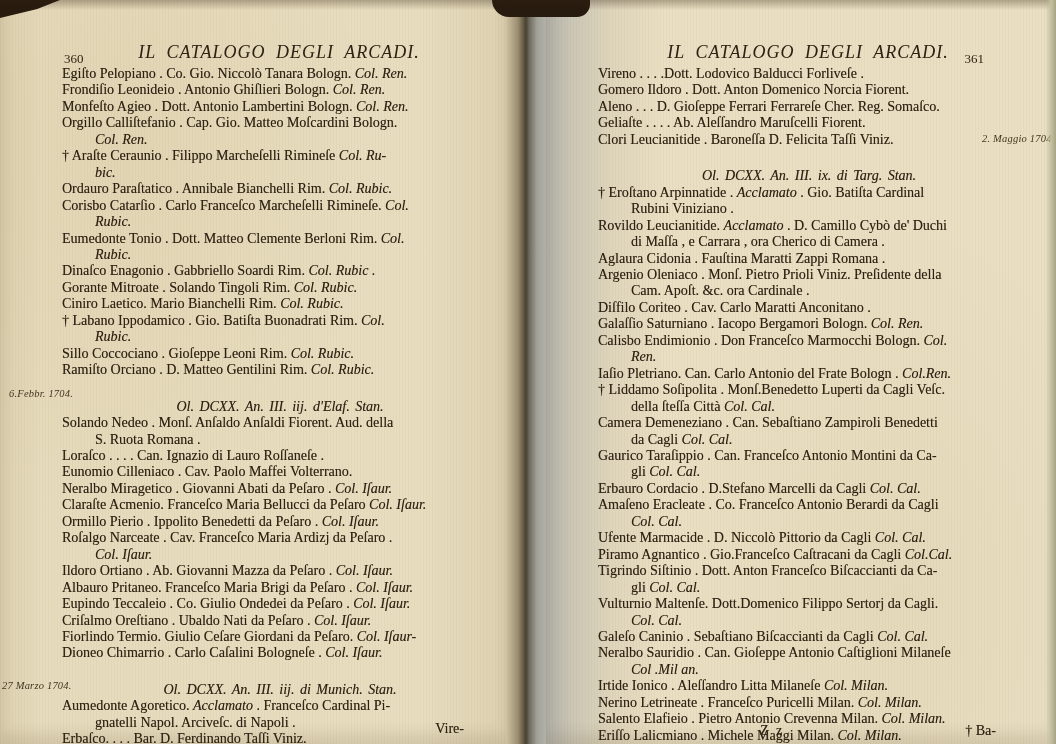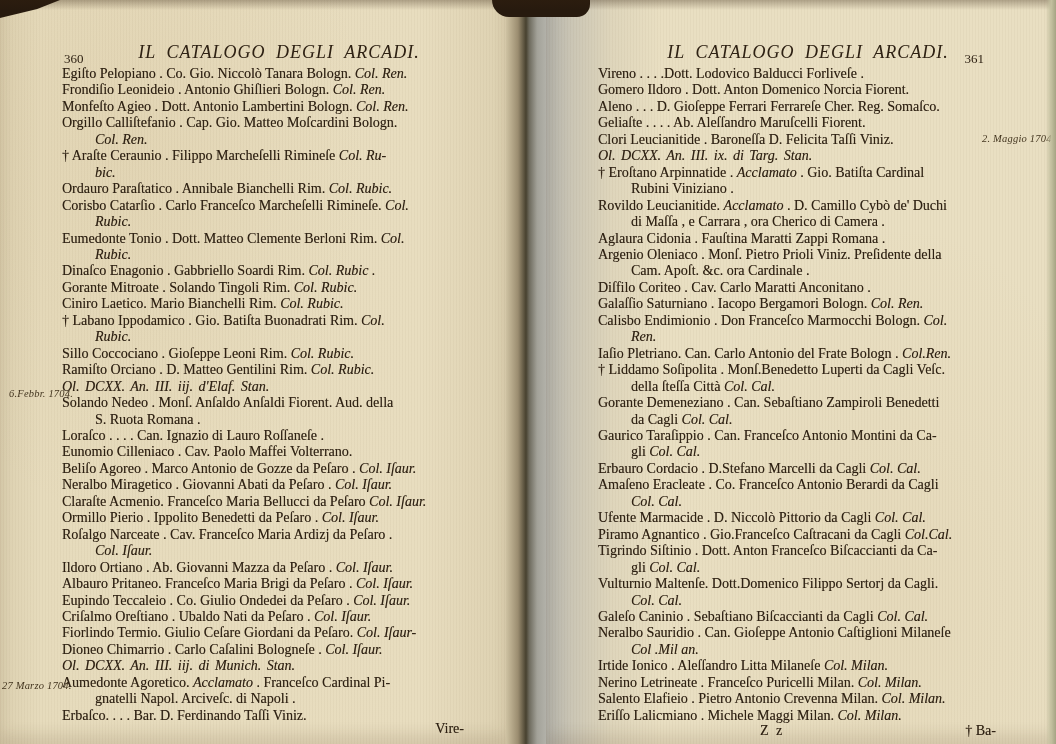--- a/index.html
+++ b/index.html
@@ -47,22 +47,22 @@
   .right-page .header{padding-left:52px;width:420px;text-align:center;}
   .pagenum{font-style:normal;font-size:13px;letter-spacing:0;word-spacing:0;position:absolute;top:9px;}
   .left-page .pagenum{left:64px;}
   .right-page .pagenum{right:34px;}
 
   .entries{font-size:14px;line-height:16.45px;}
   .left-page .entries{margin:0 8px 0 62px;width:436px;}
   .right-page .entries{margin:0 8px 0 52px;width:422px;}
   .entry{padding-left:33px;text-indent:-33px;
     text-shadow:0.2px 0.2px 0 rgba(44,30,16,0.45);}
-  .heading{text-align:left;font-style:italic;padding-left:0;text-indent:0;
-    word-spacing:2px;text-shadow:0.2px 0.2px 0 rgba(44,30,16,0.45);}
+  .heading{text-align:center;font-style:italic;padding-left:0;text-indent:0;
+    word-spacing:2px;text-shadow:0.2px 0.2px 0 rgba(44,30,16,0.45);margin-top:20px;}
   .it{font-style:italic;}
   .dagger{display:inline;}
 
   .catchword{position:absolute;font-size:14px;
     text-shadow:0.2px 0.2px 0 rgba(44,30,16,0.45);}
   .left-page .catchword{right:42px;bottom:7px;}
   .right-page .catchword{right:60px;bottom:5px;}
   .sig{position:absolute;left:214px;bottom:5px;font-size:14px;letter-spacing:2px;
     text-shadow:0.2px 0.2px 0 rgba(44,30,16,0.45);}
 
@@ -92,21 +92,20 @@
       <div class="entry"><span>Dinaſco Enagonio .  Gabbriello Soardi Rim. </span><span class="it">Col. Rubic .</span></div>
       <div class="entry"><span>Gorante Mitroate .  Solando Tingoli Rim. </span><span class="it">Col. Rubic.</span></div>
       <div class="entry"><span>Ciniro Laetico. Mario Bianchelli Rim. </span><span class="it">Col. Rubic.</span></div>
       <div class="entry"><span class="dagger">† </span><span>Labano  Ippodamico .  Gio.  Batiſta  Buonadrati  Rim. </span><span class="it">Col.</span><br><span class="it">Rubic.</span></div>
       <div class="entry"><span>Sillo Coccociano .  Gioſeppe Leoni Rim. </span><span class="it">Col. Rubic.</span></div>
       <div class="entry"><span>Ramiſto Orciano .  D. Matteo Gentilini Rim. </span><span class="it">Col. Rubic.</span></div>
       <div class="heading"><span class="it">Ol. DCXX. An. III. iij. d'Elaf. Stan.</span></div>
       <div class="entry"><span>Solando Nedeo .  Monſ.  Anſaldo Anſaldi Fiorent.  Aud.  della</span><br><span>S. Ruota Romana .</span></div>
       <div class="entry"><span>Loraſco .  .  .  . Can. Ignazio di Lauro Roſſaneſe .</span></div>
       <div class="entry"><span>Eunomio Cilleniaco .  Cav. Paolo Maffei Volterrano.</span></div>
-      <div class="entry"><span>Beliſo Agoreo . Marco Antonio de Gozze da Peſaro . </span><span class="it">Col. Iſaur.</span></div>
       <div class="entry"><span>Neralbo Miragetico .  Giovanni Abati da Peſaro . </span><span class="it">Col. Iſaur.</span></div>
       <div class="entry"><span>Claraſte Acmenio. Franceſco Maria Bellucci da Peſaro </span><span class="it">Col. Iſaur.</span></div>
       <div class="entry"><span>Ormillo Pierio .  Ippolito Benedetti da Peſaro .  </span><span class="it">Col. Iſaur.</span></div>
       <div class="entry"><span>Roſalgo Narceate .  Cav. Franceſco Maria Ardizj  da  Peſaro .</span><br><span class="it">Col. Iſaur.</span></div>
       <div class="entry"><span>Ildoro Ortiano .  Ab. Giovanni  Mazza da Peſaro . </span><span class="it">Col. Iſaur.</span></div>
       <div class="entry"><span>Albauro Pritaneo.  Franceſco Maria Brigi da Peſaro . </span><span class="it">Col. Iſaur.</span></div>
       <div class="entry"><span>Eupindo Teccaleio .  Co. Giulio Ondedei da Peſaro . </span><span class="it">Col. Iſaur.</span></div>
       <div class="entry"><span>Criſalmo Oreſtiano .  Ubaldo Nati da Peſaro . </span><span class="it">Col. Iſaur.</span></div>
       <div class="entry"><span>Fiorlindo Termio. Giulio Ceſare Giordani da Peſaro. </span><span class="it">Col. Iſaur-</span></div>
       <div class="entry"><span>Dioneo Chimarrio .  Carlo Caſalini Bologneſe .  </span><span class="it">Col. Iſaur.</span></div>
@@ -133,21 +132,21 @@
       <div class="heading"><span class="it">Ol. DCXX. An. III. ix. di Targ. Stan.</span></div>
       <div class="entry"><span class="dagger">† </span><span>Eroſtano Arpinnatide . </span><span class="it">Acclamato</span><span> .  Gio.  Batiſta  Cardinal</span><br><span>Rubini Viniziano .</span></div>
       <div class="entry"><span>Rovildo Leucianitide. </span><span class="it">Acclamato</span><span> . D. Camillo Cybò  de'  Duchi</span><br><span>di Maſſa ,  e Carrara ,  ora Cherico di Camera .</span></div>
       <div class="entry"><span>Aglaura Cidonia .  Fauſtina Maratti Zappi  Romana .</span></div>
       <div class="entry"><span>Argenio Oleniaco .  Monſ. Pietro Prioli Viniz. Preſidente della</span><br><span>Cam. Apoſt. &amp;c. ora Cardinale .</span></div>
       <div class="entry"><span>Diſfilo Coriteo .  Cav.  Carlo Maratti  Anconitano .</span></div>
       <div class="entry"><span>Galaſſio Saturniano .  Iacopo Bergamori Bologn. </span><span class="it">Col. Ren.</span></div>
       <div class="entry"><span>Calisbo Endimionio .  Don Franceſco  Marmocchi Bologn. </span><span class="it">Col.</span><br><span class="it">Ren.</span></div>
       <div class="entry"><span>Iaſio Pletriano. Can. Carlo Antonio del Frate Bologn . </span><span class="it">Col.Ren.</span></div>
       <div class="entry"><span class="dagger">† </span><span>Liddamo  Soſipolita .  Monſ.Benedetto Luperti da Cagli Veſc.</span><br><span>della ſteſſa Città </span><span class="it">Col. Cal.</span></div>
-      <div class="entry"><span>Gorante Demeneziano .  Can.  Sebaſtiano  Zampiroli Benedetti</span><br><span>da Cagli </span><span class="it">Col. Cal.</span></div>
+      <div class="entry"><span>Camera Demeneziano .  Can.  Sebaſtiano  Zampiroli Benedetti</span><br><span>da Cagli </span><span class="it">Col. Cal.</span></div>
       <div class="entry"><span>Gaurico  Taraſippio .  Can. Franceſco Antonio  Montini da  Ca-</span><br><span>gli </span><span class="it">Col. Cal.</span></div>
       <div class="entry"><span>Erbauro Cordacio .  D.Stefano Marcelli da Cagli </span><span class="it">Col. Cal.</span></div>
       <div class="entry"><span>Amaſeno  Eracleate .  Co.  Franceſco  Antonio  Berardi  da Cagli</span><br><span class="it">Col. Cal.</span></div>
       <div class="entry"><span>Ufente Marmacide .  D. Niccolò Pittorio da Cagli </span><span class="it">Col. Cal.</span></div>
       <div class="entry"><span>Piramo Agnantico .  Gio.Franceſco Caſtracani da Cagli </span><span class="it">Col.Cal.</span></div>
       <div class="entry"><span>Tigrindo  Siſtinio .  Dott.  Anton Franceſco  Biſcaccianti da Ca-</span><br><span>gli </span><span class="it">Col. Cal.</span></div>
       <div class="entry"><span>Vulturnio Maltenſe.  Dott.Domenico Filippo Sertorj da Cagli.</span><br><span class="it">Col. Cal.</span></div>
       <div class="entry"><span>Galeſo Caninio .  Sebaſtiano Biſcaccianti  da Cagli </span><span class="it">Col. Cal.</span></div>
       <div class="entry"><span>Neralbo Sauridio .  Can. Gioſeppe  Antonio  Caſtiglioni Milaneſe</span><br><span class="it">Col .Mil an.</span></div>
       <div class="entry"><span>Irtide Ionico .  Aleſſandro Litta Milaneſe </span><span class="it">Col. Milan.</span></div>

